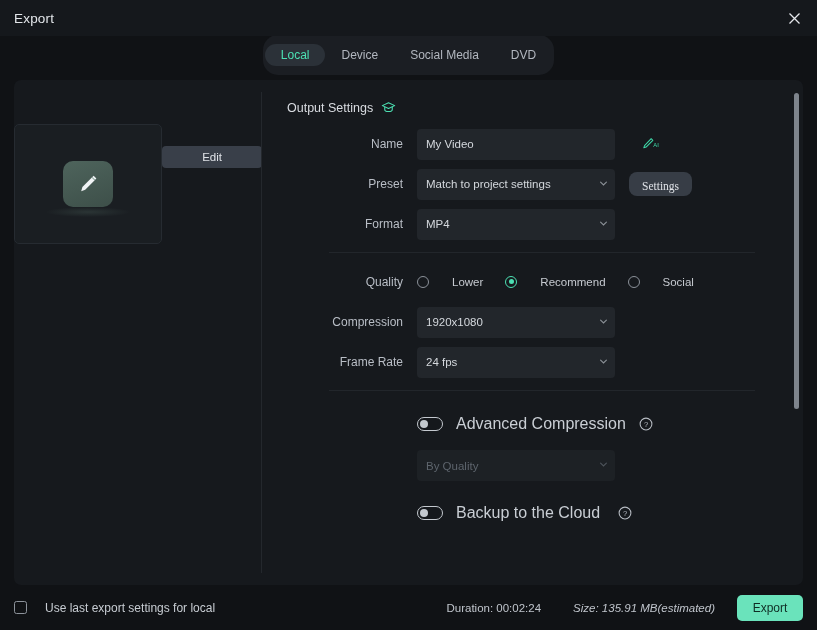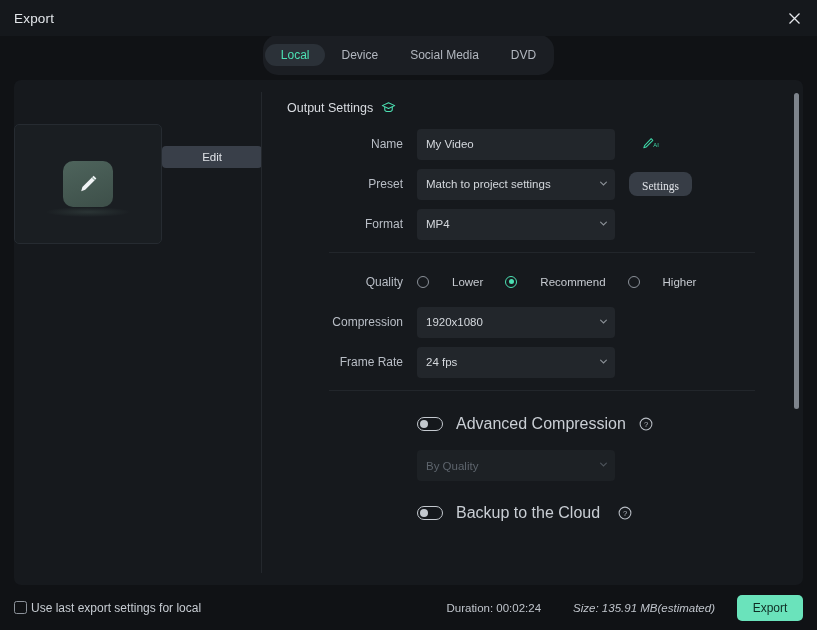--- a/index.html
+++ b/index.html
@@ -340,21 +340,21 @@
     height: 45px;
     flex: 0 0 45px;
     display: flex;
     align-items: center;
     padding: 0 14px 0 14px;
     background: #101215;
   }
   .chk-wrap {
     display: flex;
     align-items: center;
-    gap: 4px;
+    gap: 18px;
     cursor: pointer;
   }
   .chk {
     width: 13px; height: 13px;
     border: 1.3px solid #8d939b;
     border-radius: 2.5px;
     flex: 0 0 13px;
   }
   .chk-label { font-size: 12px; color: #c7ccd2; }
 
@@ -475,21 +475,21 @@
           <label class="radio">
             <span class="dot"></span>
             <span>Lower</span>
           </label>
           <label class="radio sel">
             <span class="dot"></span>
             <span>Recommend</span>
           </label>
           <label class="radio">
             <span class="dot"></span>
-            <span>Higher</span>
+            <span>Social</span>
           </label>
         </div>
       </div>
 
       <div class="row">
         <div class="row-label">Compression</div>
         <div class="field w-sel">
           <span class="field-value">1920x1080</span>
           <span class="chev">
             <svg width="11" height="11" viewBox="0 0 11 11">

